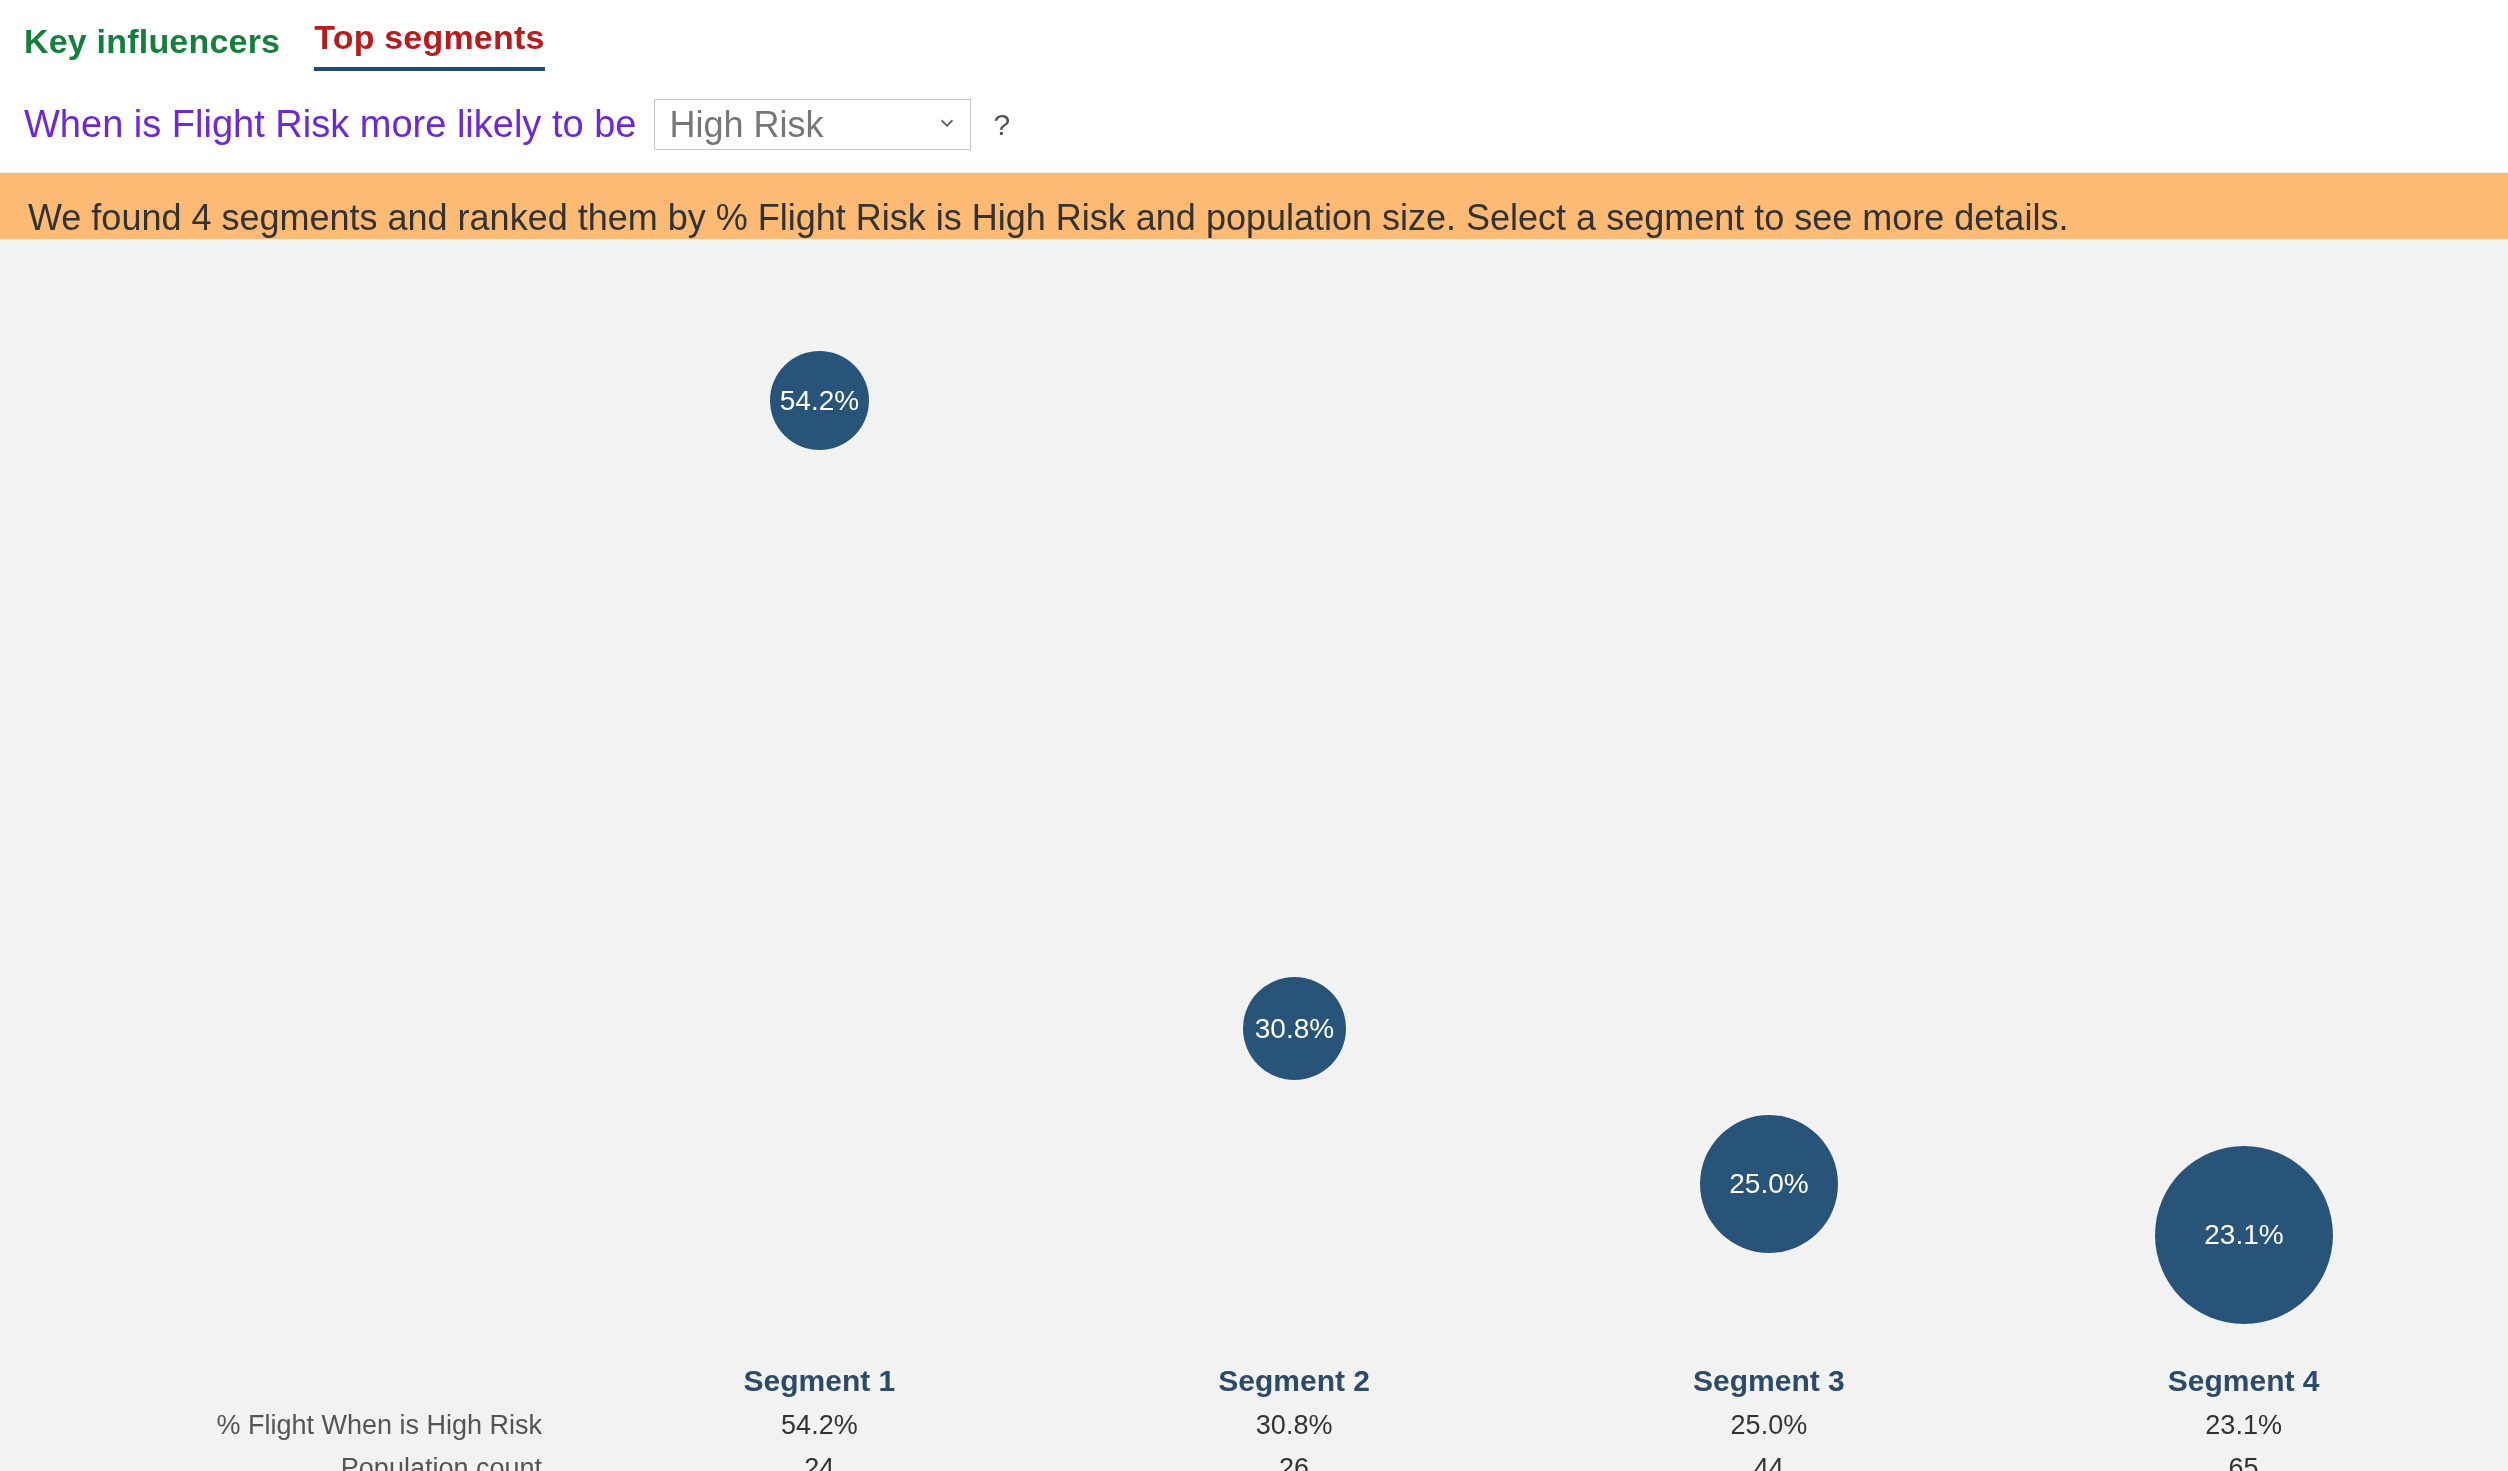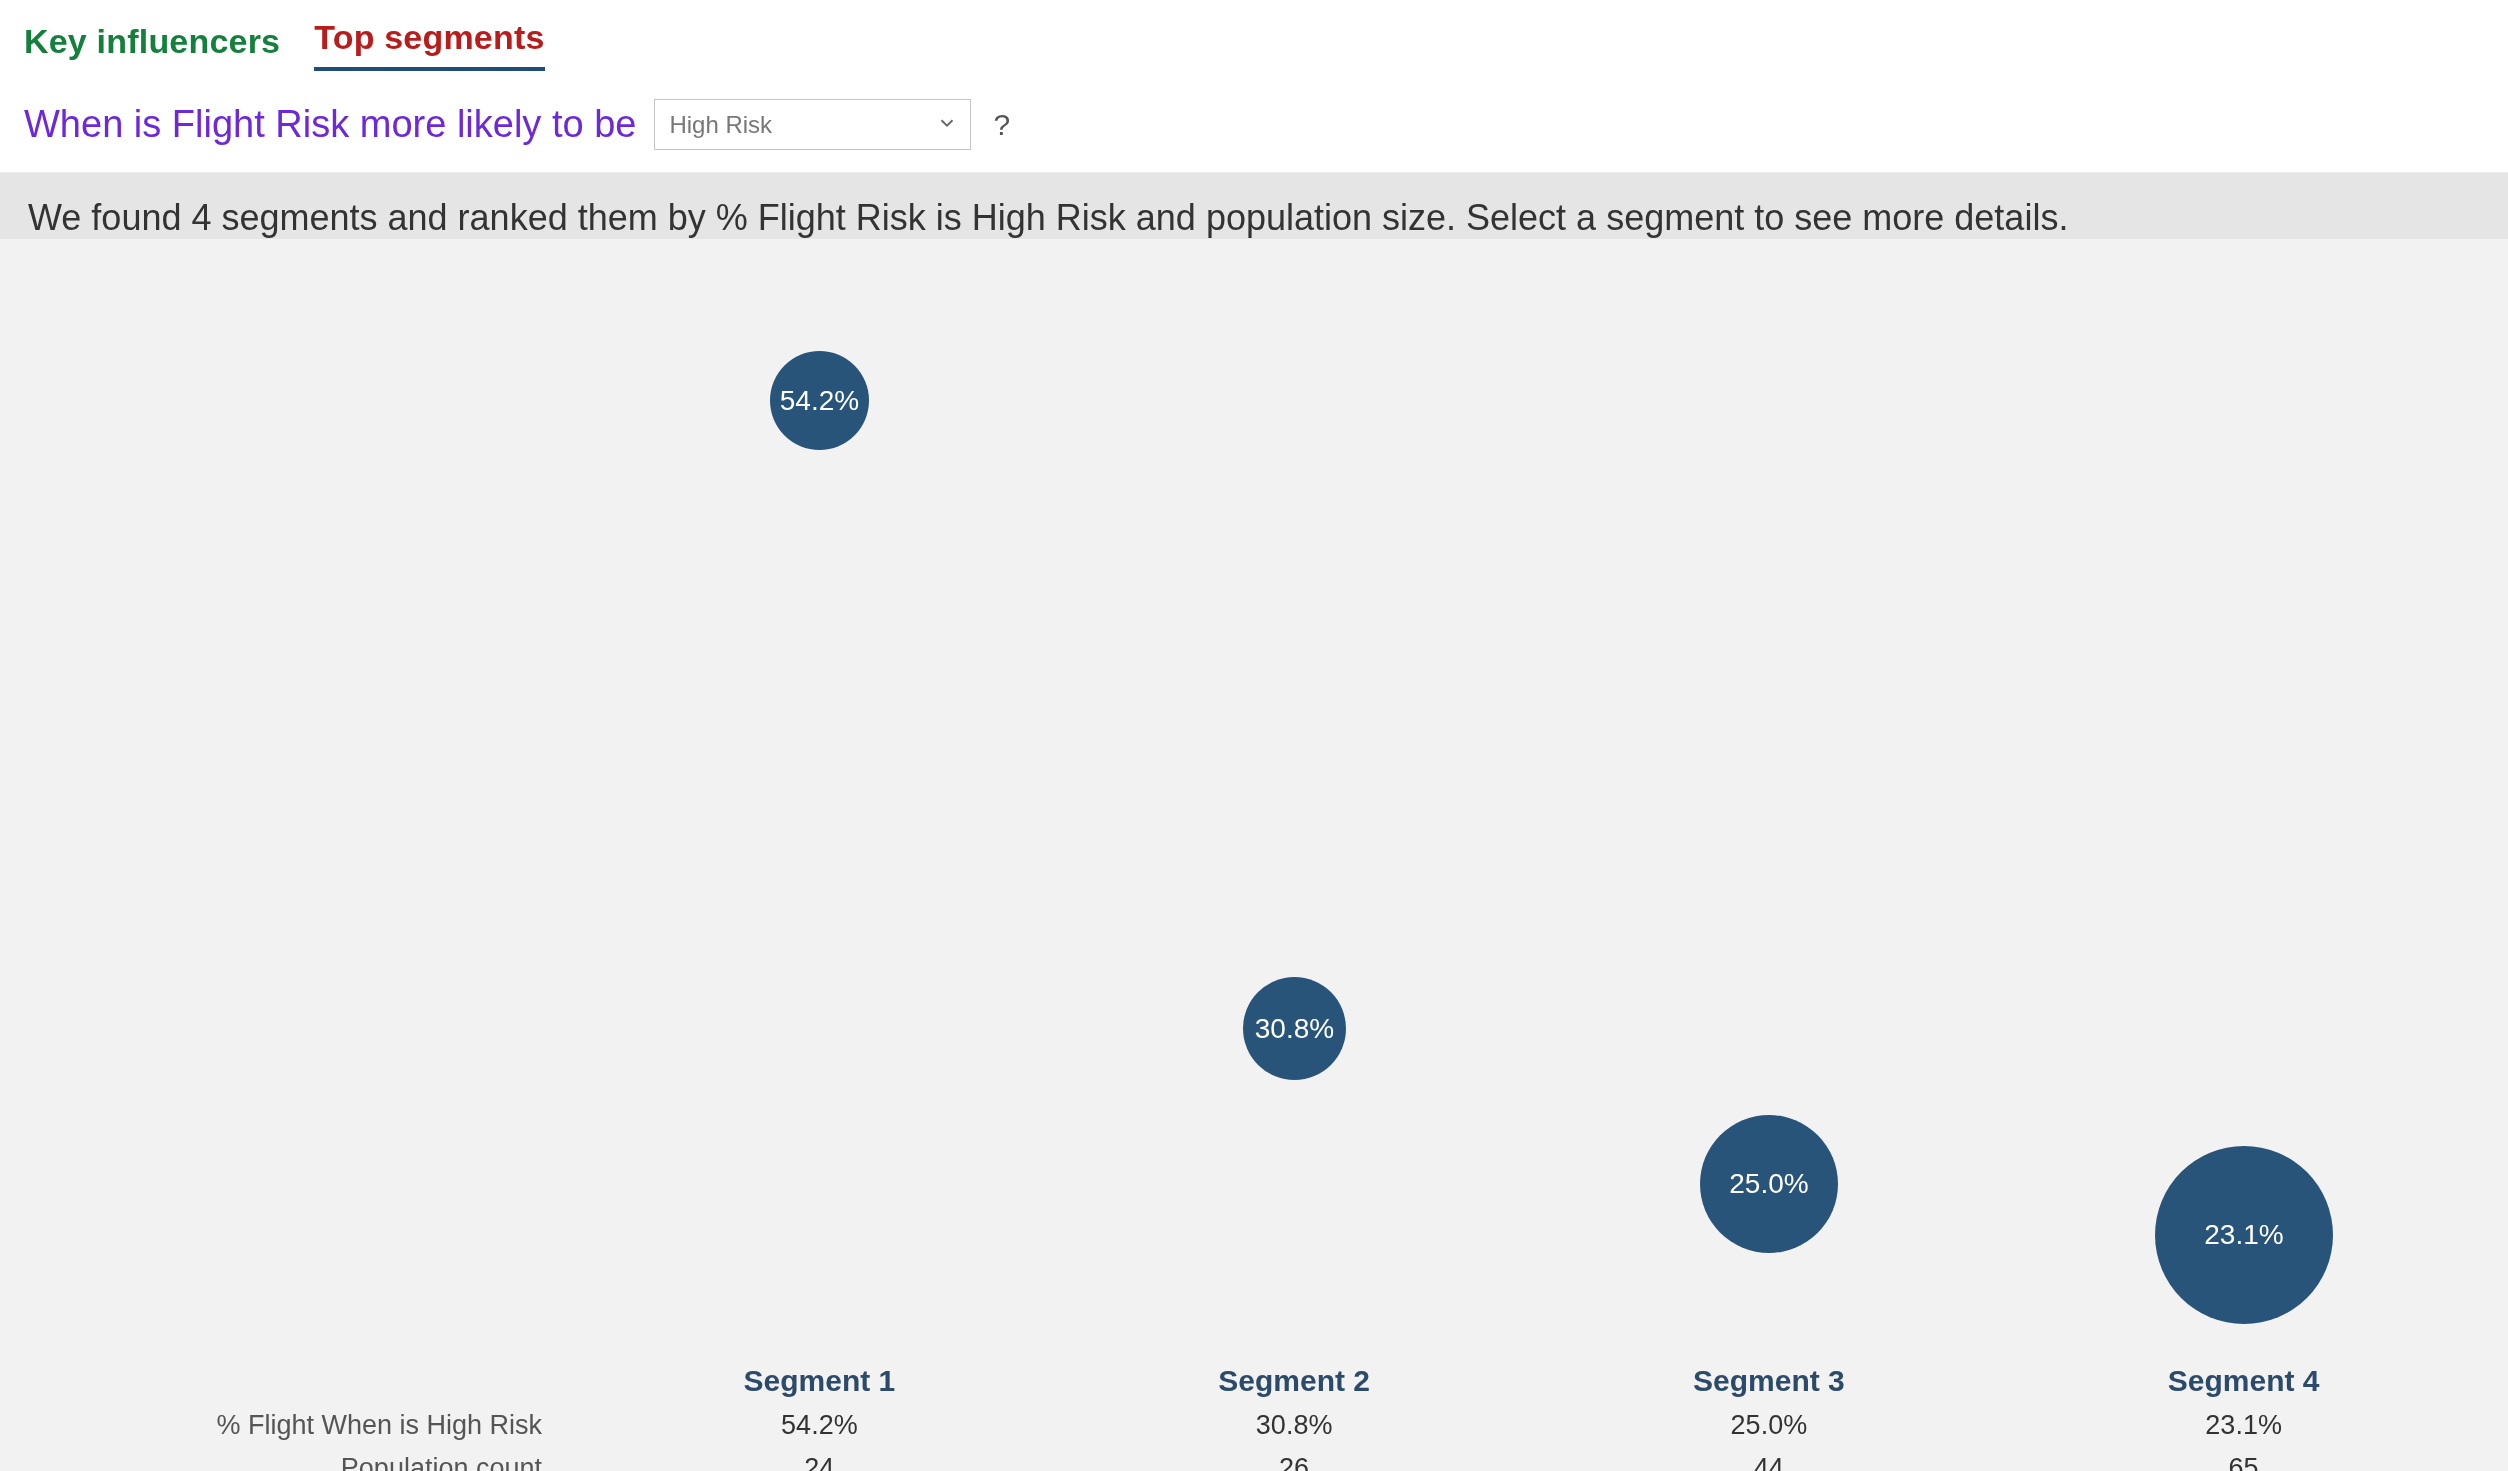--- a/index.html
+++ b/index.html
@@ -54,39 +54,39 @@
     width: 317px;
     height: 51px;
     border: 1px solid #c5c5c5;
     display: flex;
     align-items: center;
     padding: 0 14px;
     cursor: pointer;
     background: #fff;
   }
   .dropdown-value {
-    font-size: 24px;
+    font-size: 36px;
     color: #777;
   }
   .dropdown-chevron {
     position: absolute;
     right: 12px;
     top: 50%;
     transform: translateY(-50%);
     color: #666;
   }
   .help-q {
     font-size: 30px;
     color: #555;
     margin-left: 4px;
   }
 
   
   .summary-band {
-    background: #e5e5e5;
+    background: #fdba74;
     padding: 24px 28px 0 28px;
     border-top: 1px solid #ececec;
   }
   .summary-text {
     font-size: 36px;
     color: #333;
     font-weight: 400;
   }
 
   

